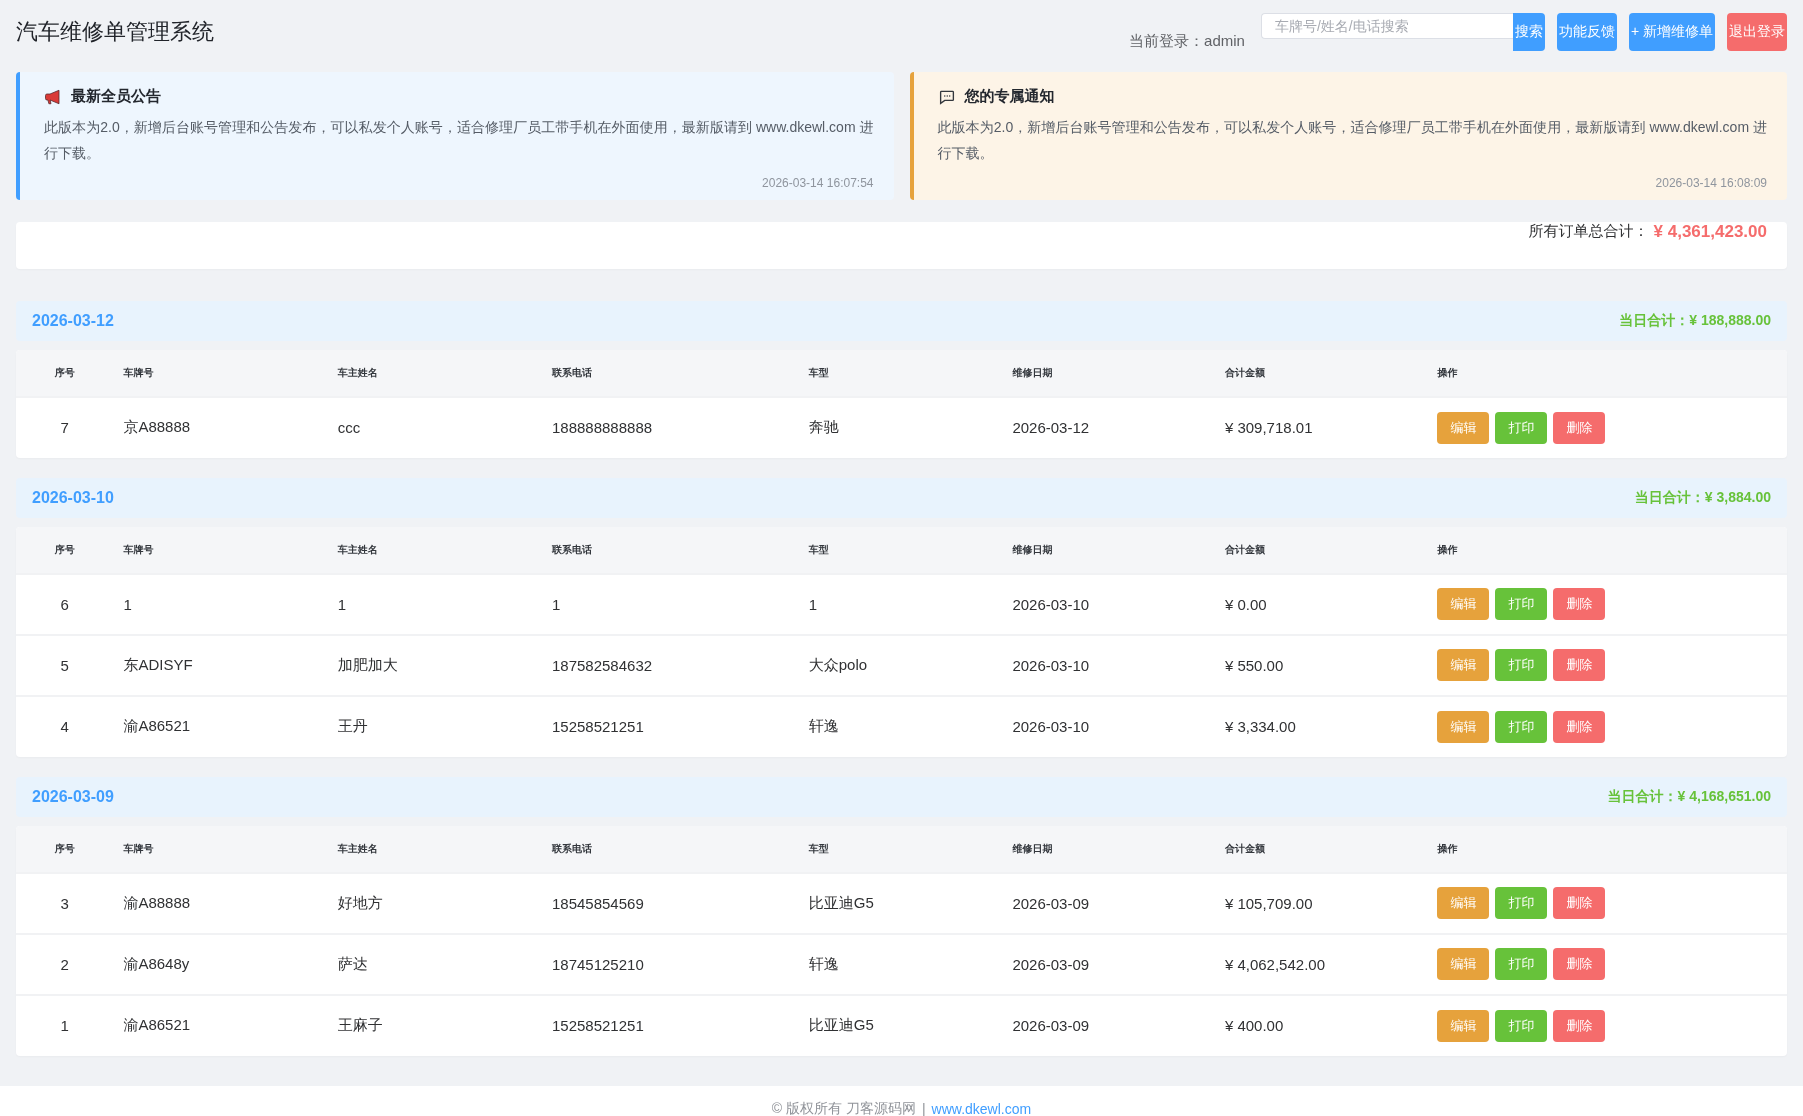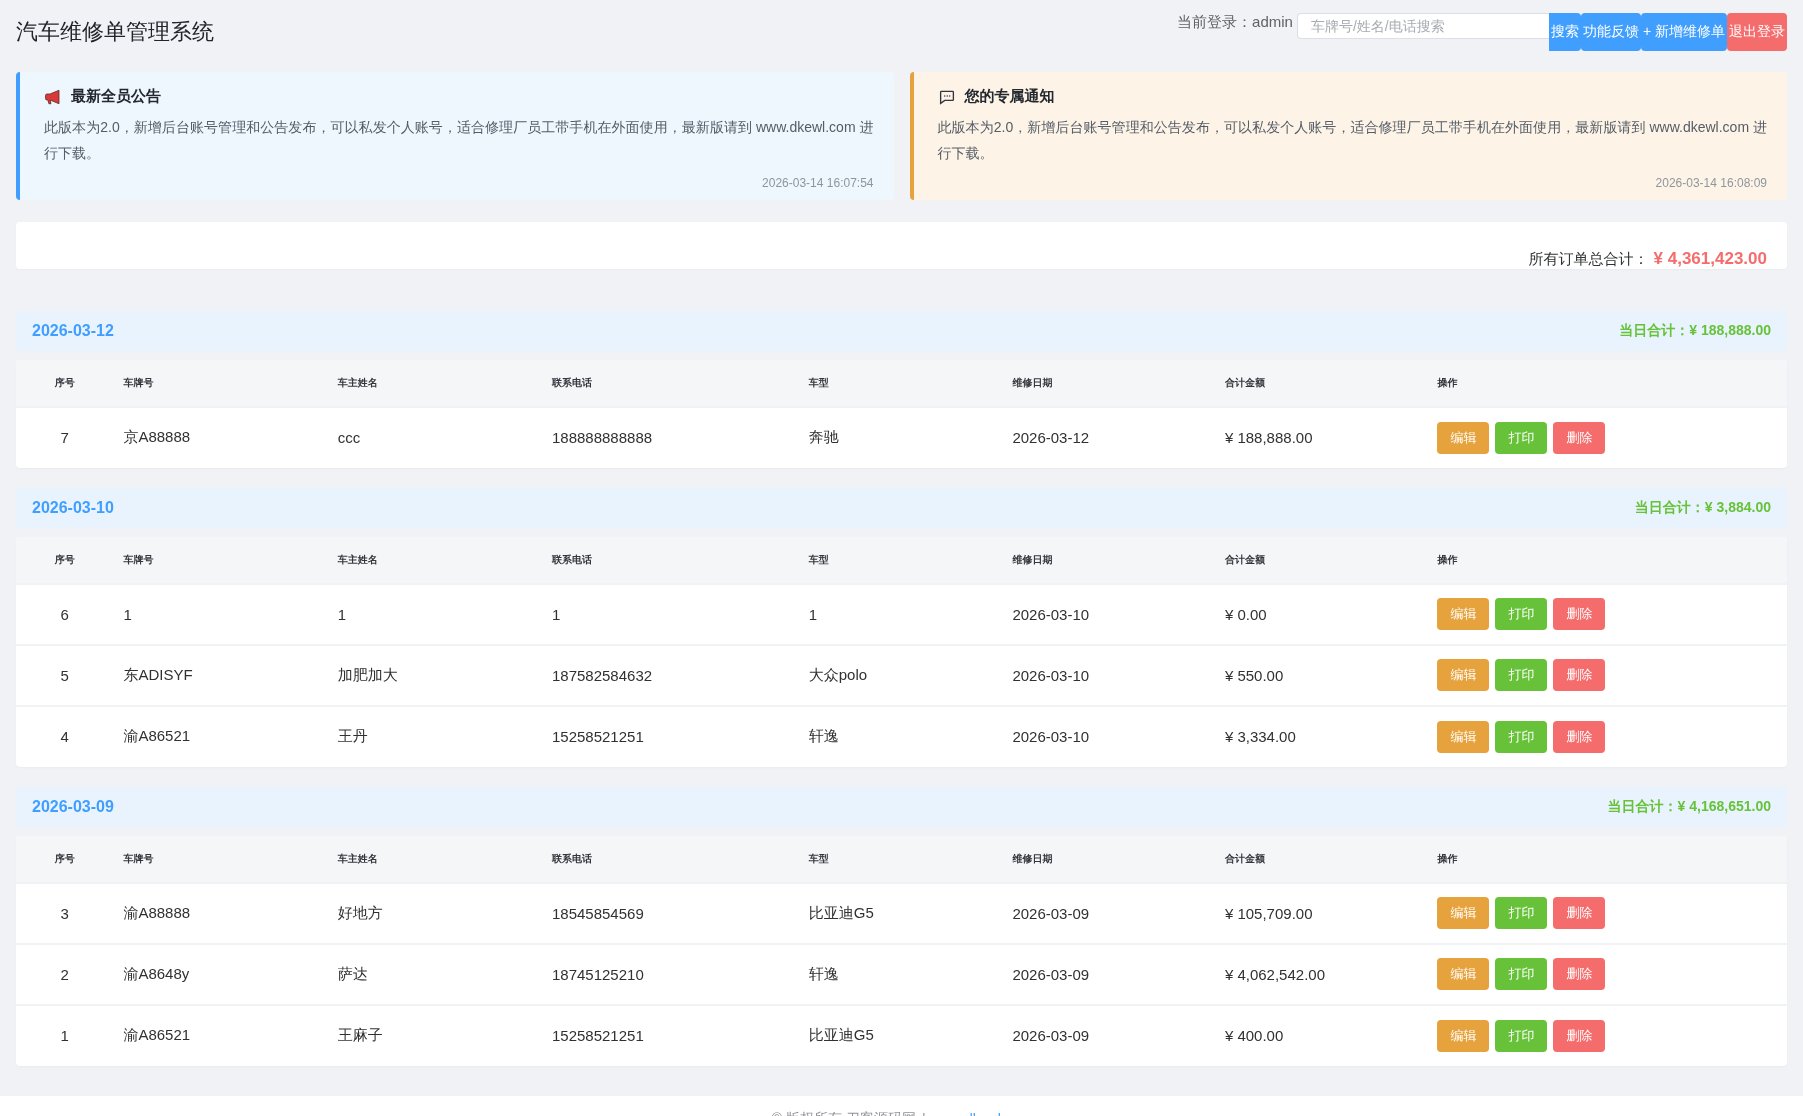--- a/index.html
+++ b/index.html
@@ -14,21 +14,21 @@
   .wrap { padding: 0 16px; }
 
   
   .topbar {
     height: 64px;
     display: flex;
     align-items: center;
     justify-content: space-between;
   }
   .app-title { margin:0; font-size:22px; font-weight:normal; color:#21242a; }
-  .topbar-right { display:flex; align-items:flex-start; }
+  .topbar-right { display:flex; align-items:flex-end; gap:12px; }
   .login-status { font-size:15px; color:#606266; margin-right:4px; }
   .search-group { display:flex; }
   .search-input {
     width: 252px; height: 26px;
     border: 1px solid #dcdfe6; border-right:none;
     border-radius: 4px 0 0 4px;
     padding: 0 13px; font-size: 14px; color:#606266;
     outline: none; background:#fff;
     font-family: inherit;
   }
@@ -58,22 +58,22 @@
   .notice-title .icon { display:inline-flex; }
   .notice-body {
     margin:0; font-size:14px; color:#555c66;
     line-height:1.85; text-align:justify;
   }
   .notice-time { text-align:right; font-size:12px; color:#8f959e; margin-top:9px; }
 
   
   .summary-bar {
     background:#fff; border-radius:4px; height:47px;
-    display:flex; align-items:flex-end; justify-content:flex-end;
-    padding: 0 20px; margin-bottom: 42px;
+    display:flex; align-items:flex-start; justify-content:flex-end;
+    padding: 0 20px; margin-bottom: 32px;
     font-size:15px; color:#303133;
     box-shadow: 0 1px 2px rgba(0,0,0,0.03);
   }
   .summary-amount { color:#f56c6c; font-weight:bold; font-size:17px; margin-left:5px; }
 
   
   .day-section { margin-bottom: 20px; }
   .day-header {
     display:flex; align-items:center; justify-content:space-between;
     background:#e8f3fd; border-radius:4px;
@@ -201,21 +201,21 @@
             </tr>
           </thead>
           <tbody>
             <tr>
               <td class="col-seq">7</td>
               <td class="col-plate">京A88888</td>
               <td class="col-owner">ccc</td>
               <td class="col-phone">188888888888</td>
               <td class="col-model">奔驰</td>
               <td class="col-date">2026-03-12</td>
-              <td class="col-amount">¥ 188,888.00</td>
+              <td class="col-amount">¥ 309,718.01</td>
               <td class="col-actions"><button class="btn-sm btn-edit">编辑</button><button class="btn-sm btn-print">打印</button><button class="btn-sm btn-delete">删除</button></td>
             </tr>
           </tbody>
         </table>
       </section>
       <section class="day-section">
         <div class="day-header">
           <span class="day-date">2026-03-10</span>
           <span class="day-total">当日合计：¥ 3,884.00</span>
         </div>

